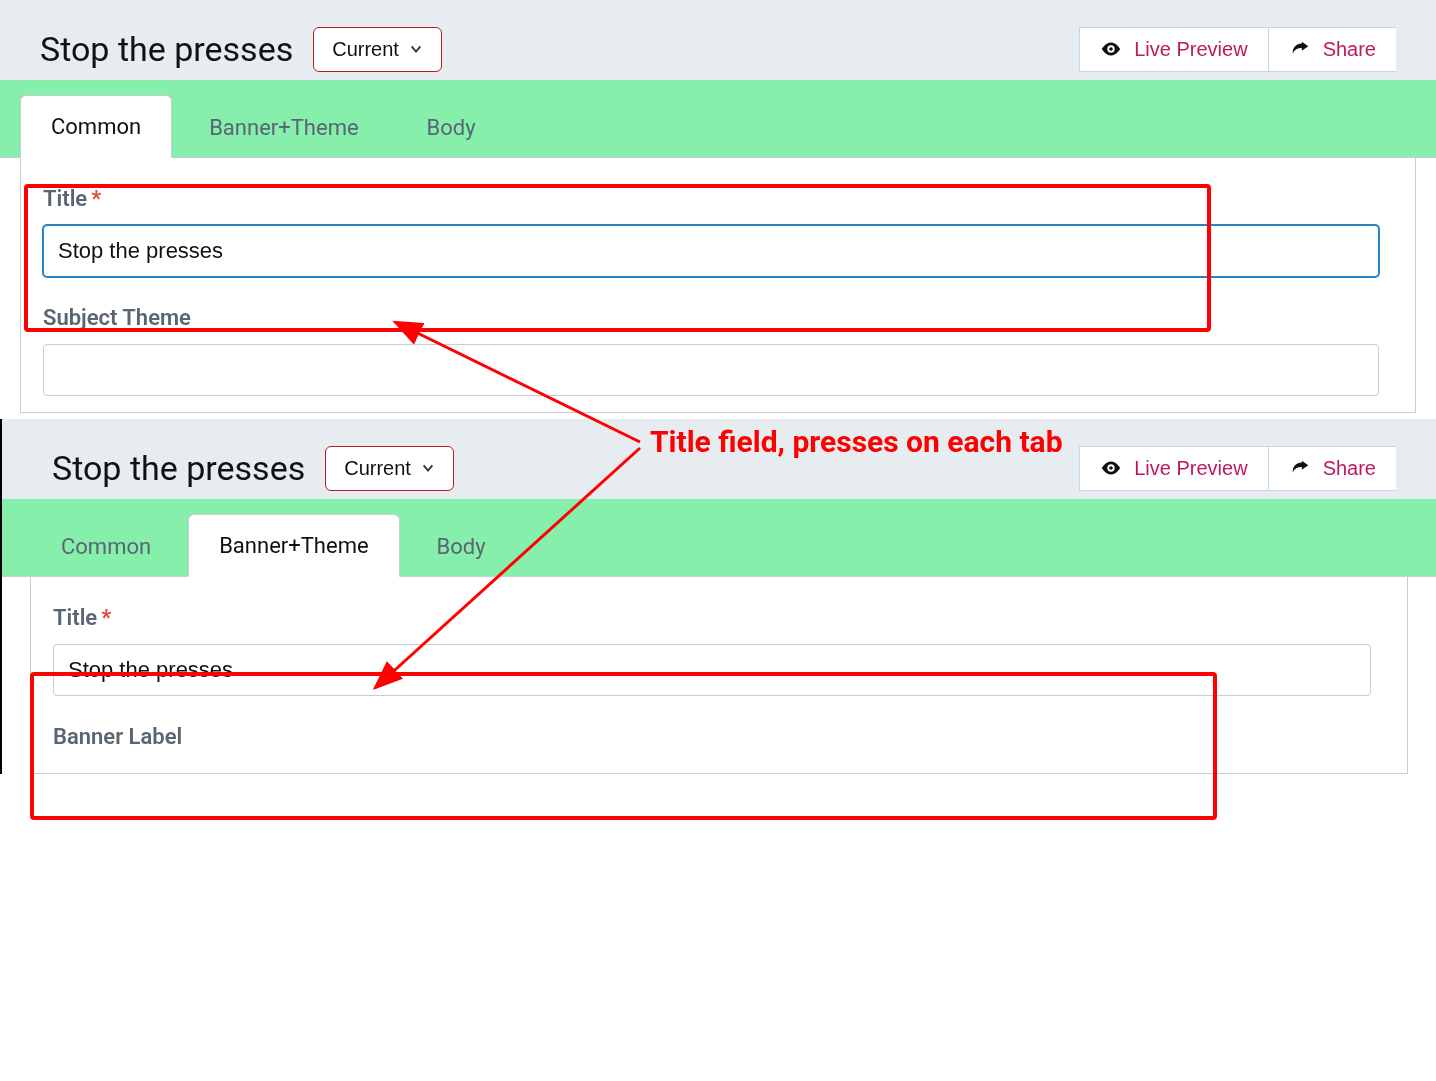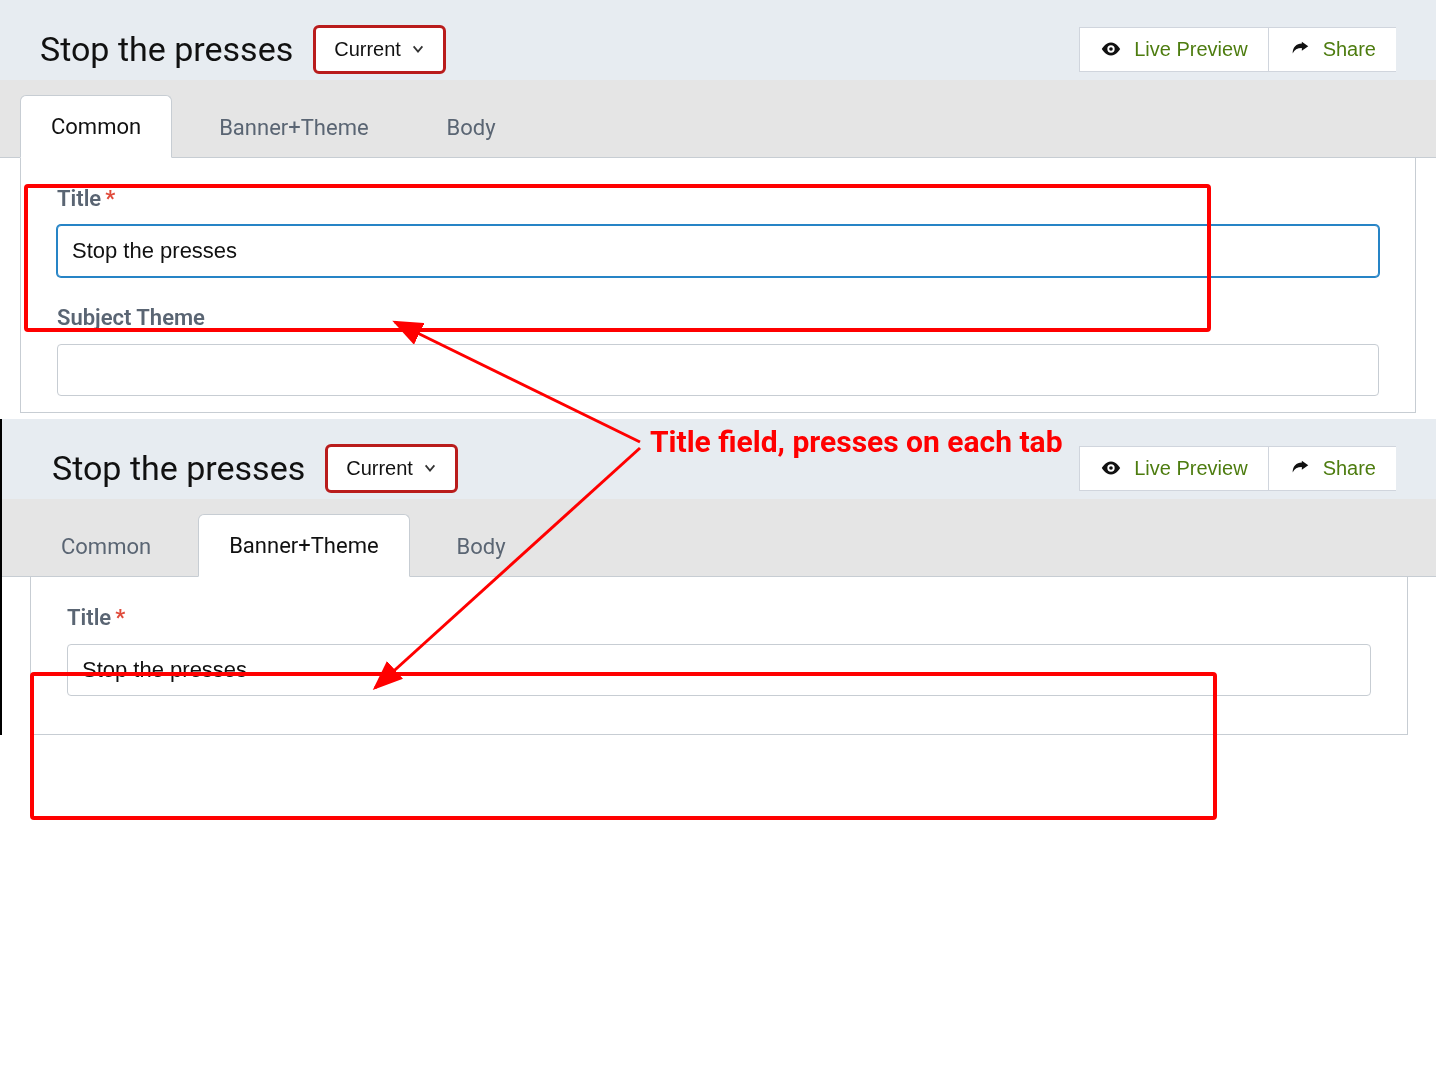--- a/index.html
+++ b/index.html
@@ -24,21 +24,21 @@
     height: 80px;
     position: relative;
   }
   .page-title {
     font-size: 34px;
     font-weight: 400;
     color: #111;
   }
   .dropdown-btn {
     background: #fff;
-    border: 3px solid #b91c1c;
+    border: 1px solid #b91c1c;
     border-radius: 6px;
     padding: 10px 18px;
     font-size: 20px;
     color: #111;
     display: inline-flex;
     align-items: center;
     gap: 10px;
     cursor: pointer;
   }
   .caret {
@@ -48,34 +48,34 @@
   .header-actions {
     margin-left: auto;
     display: flex;
     gap: 0;
   }
   .action-btn {
     background: #fff;
     border: 1px solid #d0d5dd;
     padding: 10px 20px;
     font-size: 20px;
-    color: #4d7c0f;
+    color: #be185d;
     display: inline-flex;
     align-items: center;
     gap: 12px;
     cursor: pointer;
     text-align: right;
   }
   .action-btn + .action-btn { border-left: none; }
   .tabs-row {
-    background: #e5e5e5;
+    background: #86efac;
     display: flex;
     align-items: flex-end;
     padding: 8px 20px 0 20px;
-    gap: 16px;
+    gap: 6px;
     height: 78px;
     border-bottom: 1px solid #c7cdd3;
   }
   .tab {
     padding: 18px 30px 18px 30px;
     font-size: 22px;
     color: #5a6573;
     cursor: pointer;
     border: 1px solid transparent;
     border-bottom: none;
@@ -84,21 +84,21 @@
   }
   .tab.active {
     background: #fff;
     color: #111;
     border: 1px solid #c7cdd3;
     border-bottom: 1px solid #fff;
     border-radius: 6px 6px 0 0;
   }
   .form-area {
     background: #fff;
-    padding: 28px 18px 10px 18px;
+    padding: 28px 18px 10px 4px;
     margin: 0 20px;
     border: 1px solid #c7cdd3;
     border-top: none;
   }
   .form-group { margin-bottom: 28px; padding: 0 18px; }
   .form-label {
     font-size: 22px;
     font-weight: 600;
     color: #5a6573;
     display: block;
@@ -235,20 +235,23 @@
   </div>
 
   <div class="form-area" style="margin:0 28px;">
     <div class="form-group">
       <label class="form-label">
         <span>Title</span><span class="req">*</span>
       </label>
       <input type="text" class="text-input" value="Stop the presses" style="">
     </div>
     <div class="form-group" style="margin-bottom:0;">
+      <label class="form-label">
+        <span>Banner Label</span>
+      </label>
     </div>
   </div>
 </div>
 
 <div class="highlight-box" style="left:24px; top:184px; width:1187px; height:148px;"></div>
 <div class="highlight-box" style="left:30px; top:672px; width:1187px; height:148px;"></div>
 
 <div class="annotation" style="left:650px; top:424px;">Title field, presses on each tab</div>
 
 <svg class="arrow-svg" style="left:0; top:0;" width="1436" height="1081">

